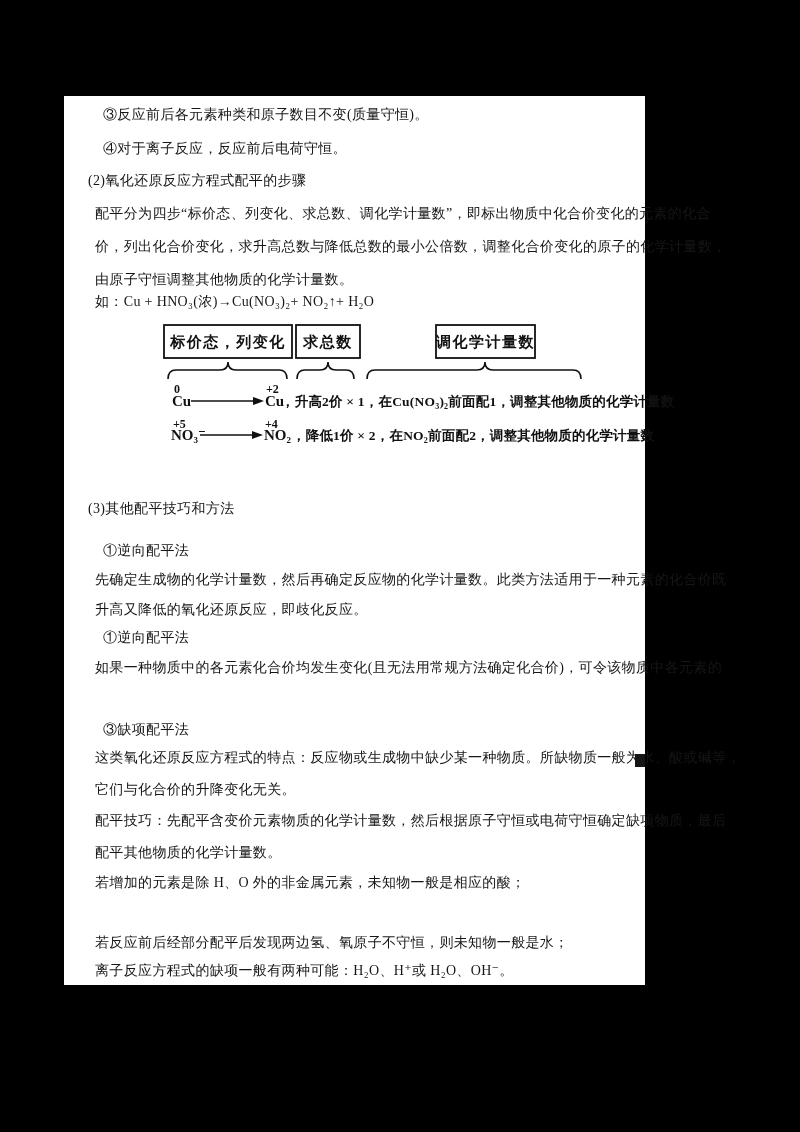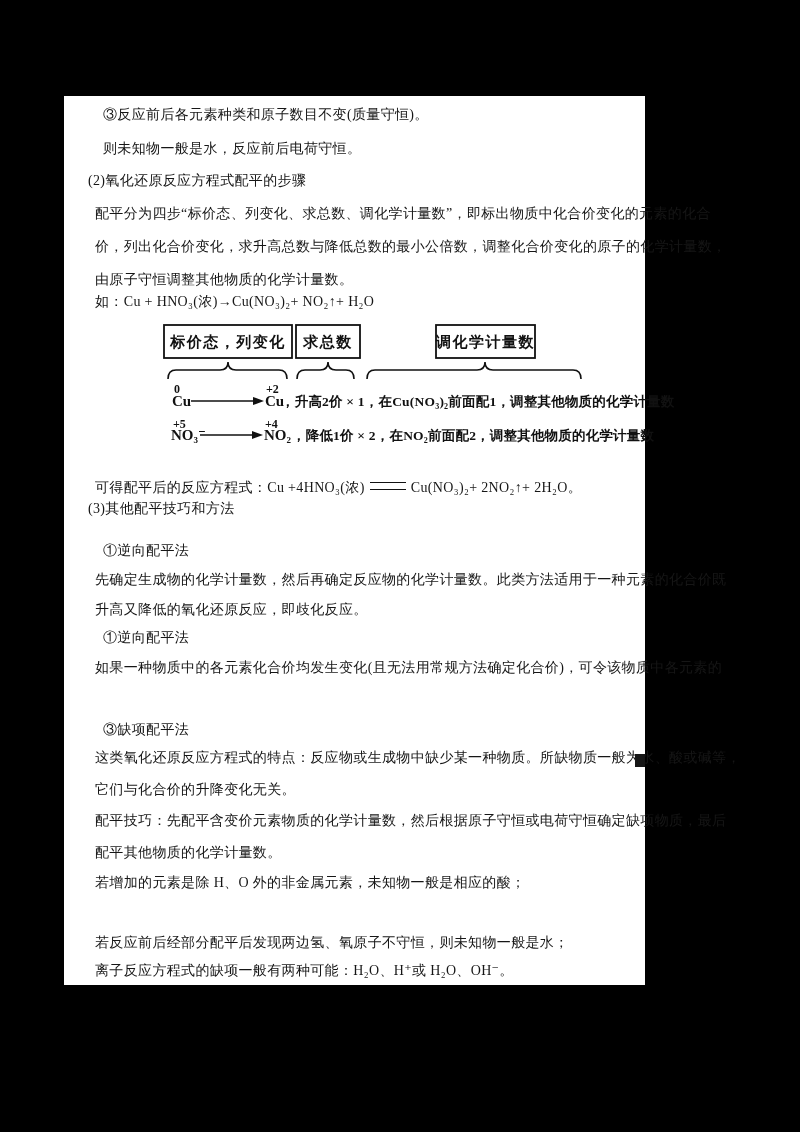--- a/index.html
+++ b/index.html
@@ -55,21 +55,21 @@
     width:10px;height:13px;
     background:#161616;
   }
 </style>
 </head>
 <body>
 
 <div class="page">
 
   <div class="ln circ" style="top:9px">③反应前后各元素种类和原子数目不变(质量守恒)。</div>
-  <div class="ln circ" style="top:43px">则未知物一般是水，反应前后电荷守恒。</div>
+  <div class="ln circ" style="top:43px">④对于离子反应，反应前后电荷守恒。</div>
 
   <div class="ln heading" style="top:75px">(2)氧化还原反应方程式配平的步骤</div>
 
   <div class="ln" style="top:108px">配平分为四步“标价态、列变化、求总数、调化学计量数”，即标出物质中化合价变化的元素的化合</div>
   <div class="ln" style="top:141px">价，列出化合价变化，求升高总数与降低总数的最小公倍数，调整化合价变化的原子的化学计量数，</div>
   <div class="ln" style="top:196px">如：Cu + HNO₃(浓)→Cu(NO₃)₂+ NO₂↑+ H₂O</div>
   <div class="ln" style="top:174px">由原子守恒调整其他物质的化学计量数。</div>
 
   <svg class="diagram-svg" viewBox="0 0 540 145">
 
@@ -94,23 +94,20 @@
 
     <text class="row-sup" x="19" y="112">+5</text>
     <text class="row-species" x="17" y="124">NO₃⁻</text>
     <line x1="46" y1="119" x2="99" y2="119" stroke="#111" stroke-width="1.5"></line>
     <polygon points="98,115 109,119 98,123" fill="#111"></polygon>
     <text class="row-sup" x="111" y="112">+4</text>
     <text class="row-species" x="110" y="124">NO₂</text>
     <text class="row-desc" x="138" y="124">，降低1价 × 2，在NO₂前面配2，调整其他物质的化学计量数</text>
   </svg>
 
-  <div class="ln" style="top:382px">
-    <span>可得配平后的反应方程式：</span><span>Cu +4HNO₃(浓)</span><span class="dbl-eq"></span><span>Cu(NO₃)₂+ 2NO₂↑+ 2H₂O。</span>
-  </div>
 
   <div class="ln heading" style="top:403px">(3)其他配平技巧和方法</div>
 
   <div class="ln circ" style="top:445px">①逆向配平法</div>
   <div class="ln" style="top:504px">升高又降低的氧化还原反应，即歧化反应。</div>
   <div class="ln" style="top:474px">先确定生成物的化学计量数，然后再确定反应物的化学计量数。此类方法适用于一种元素的化合价既</div>
 
   <div class="ln circ" style="top:532px">①逆向配平法</div>
   <div class="ln" style="top:562px">如果一种物质中的各元素化合价均发生变化(且无法用常规方法确定化合价)，可令该物质中各元素的</div>
 

